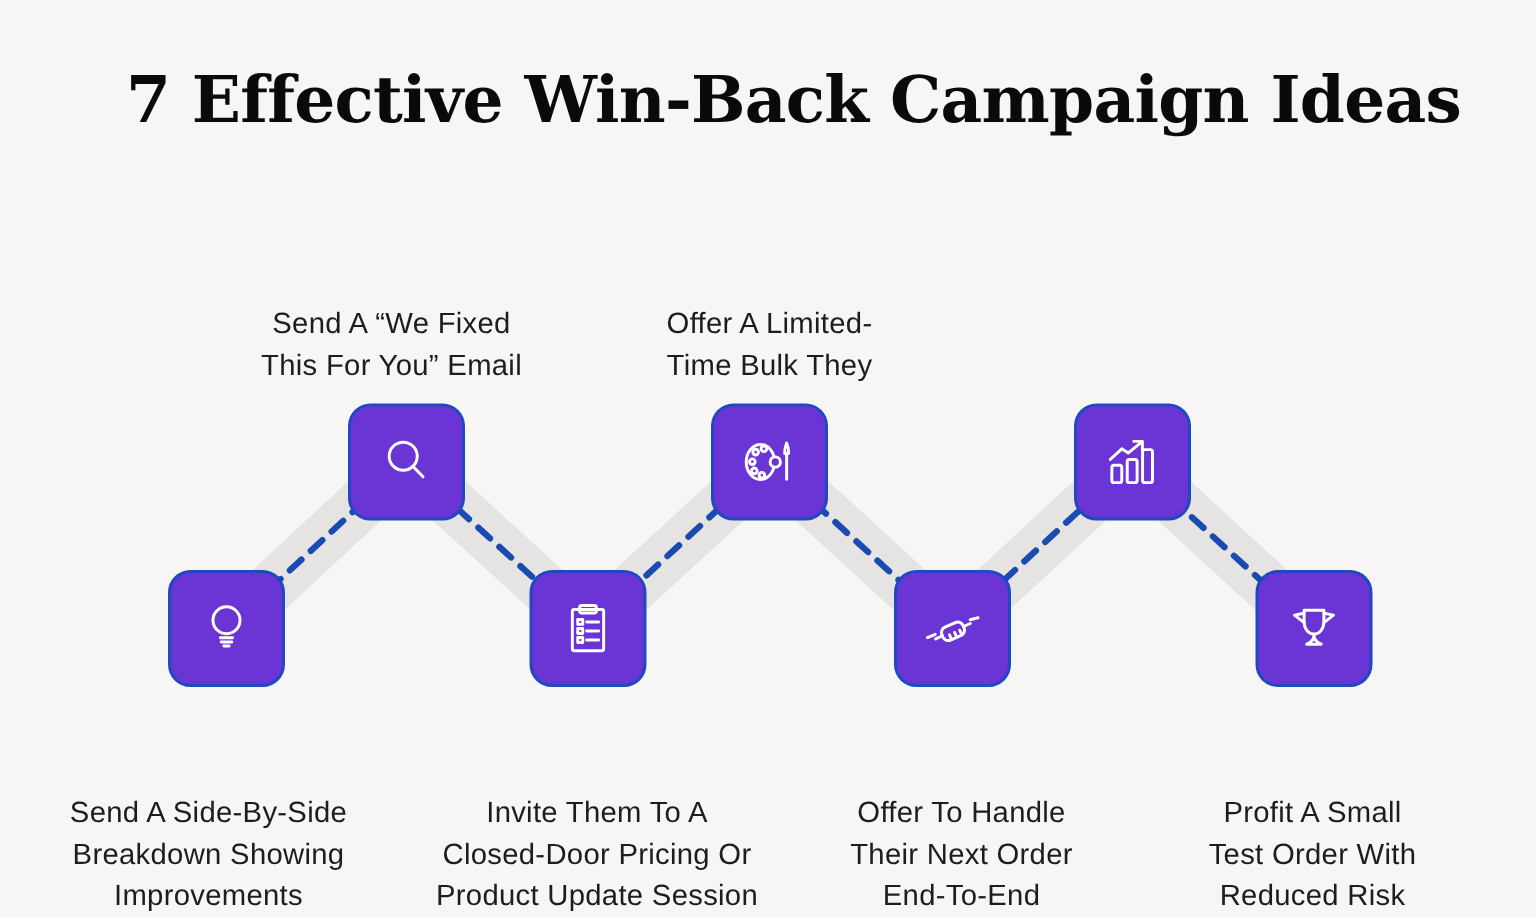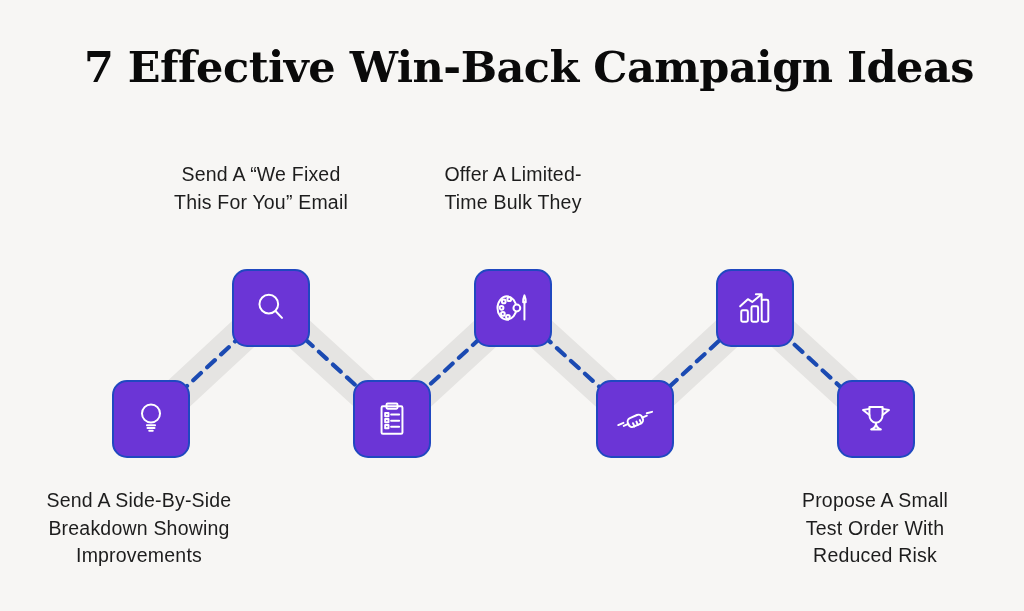--- a/index.html
+++ b/index.html
@@ -20,20 +20,21 @@
     background:#6b35d6;border:2px solid #2048c0;border-radius:15px;
     display:flex;align-items:center;justify-content:center;
   }
   .box svg{width:44px;height:44px;}
   .ic{fill:none;stroke:#ffffff;stroke-width:1.8;stroke-linecap:round;stroke-linejoin:round;}
   .ic-fill{fill:#6b35d6;stroke:#ffffff;stroke-width:1.8;}
   .label{
     position:absolute;transform:translateX(-50%);text-align:center;
     white-space:pre-line;font-size:19.5px;line-height:27.5px;color:#1d1d1d;
     letter-spacing:0.2px;
+    margin-top:42px;
   }
 </style>
 </head>
 <body>
 
 <div class="canvas">
 
   <h1 class="title">7 Effective Win-Back Campaign Ideas</h1>
 
   <svg class="connectors" viewBox="0 0 1024 611">
@@ -119,17 +120,23 @@
       <path class="ic" d="M14,9 h12 v6.8 c0,4.6 -2.6,7.6 -6,7.6 c-3.4,0 -6,-3 -6,-7.6 Z"></path>
       <path class="ic" d="M14,10.8 L8.2,11.9 L14,16.4"></path>
       <path class="ic" d="M26,10.8 L31.8,11.9 L26,16.4"></path>
       <path class="ic" d="M20,23.4 C20.3,26.6 18.6,28.3 15.6,29.5 L24.4,29.5 C21.4,28.3 19.7,26.6 20,23.4 Z"></path>
     </svg>
   </div>
 
   <div class="label" style="left:139px;top:487px">Send A Side-By-Side
 Breakdown Showing
 Improvements</div>
-  <div class="label" style="left:875px;top:487px">Propose A Small
+  <div class="label" style="left:398px;top:487px">Invite Them To A
+Closed-Door Pricing Or
+Product Update Session</div>
+  <div class="label" style="left:641px;top:487px">Offer To Handle
+Their Next Order
+End-To-End</div>
+  <div class="label" style="left:875px;top:487px">Profit A Small
 Test Order With
 Reduced Risk</div>
 
 </div>
 
 </body></html>

